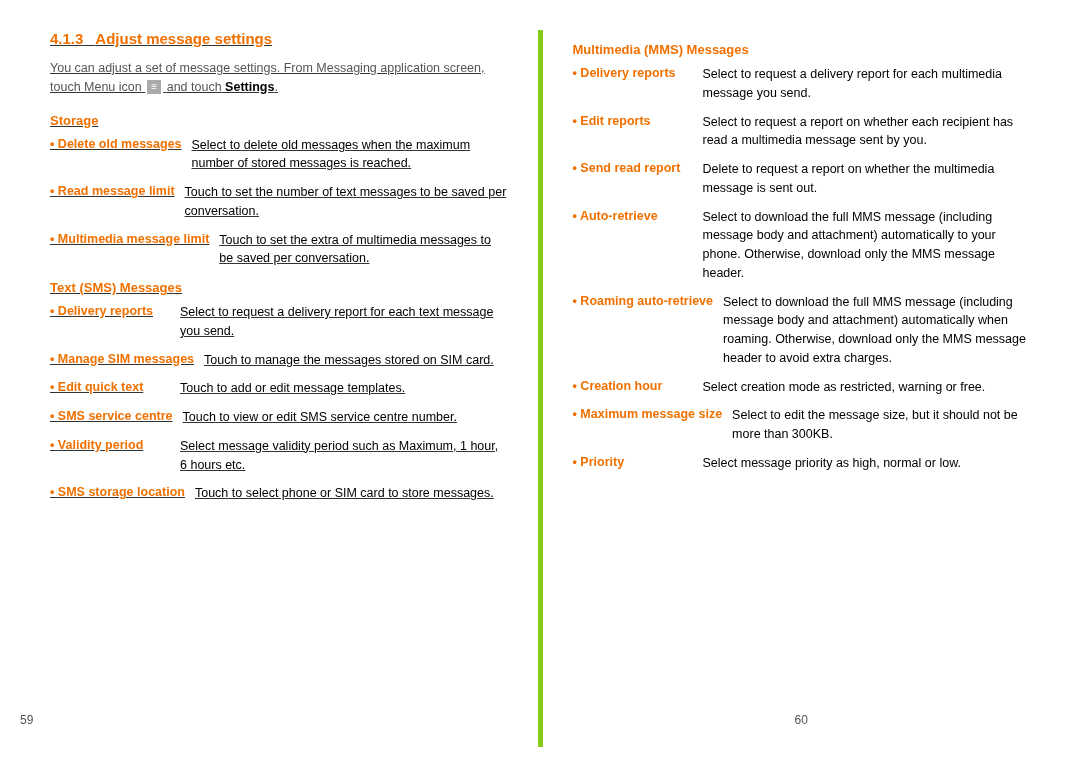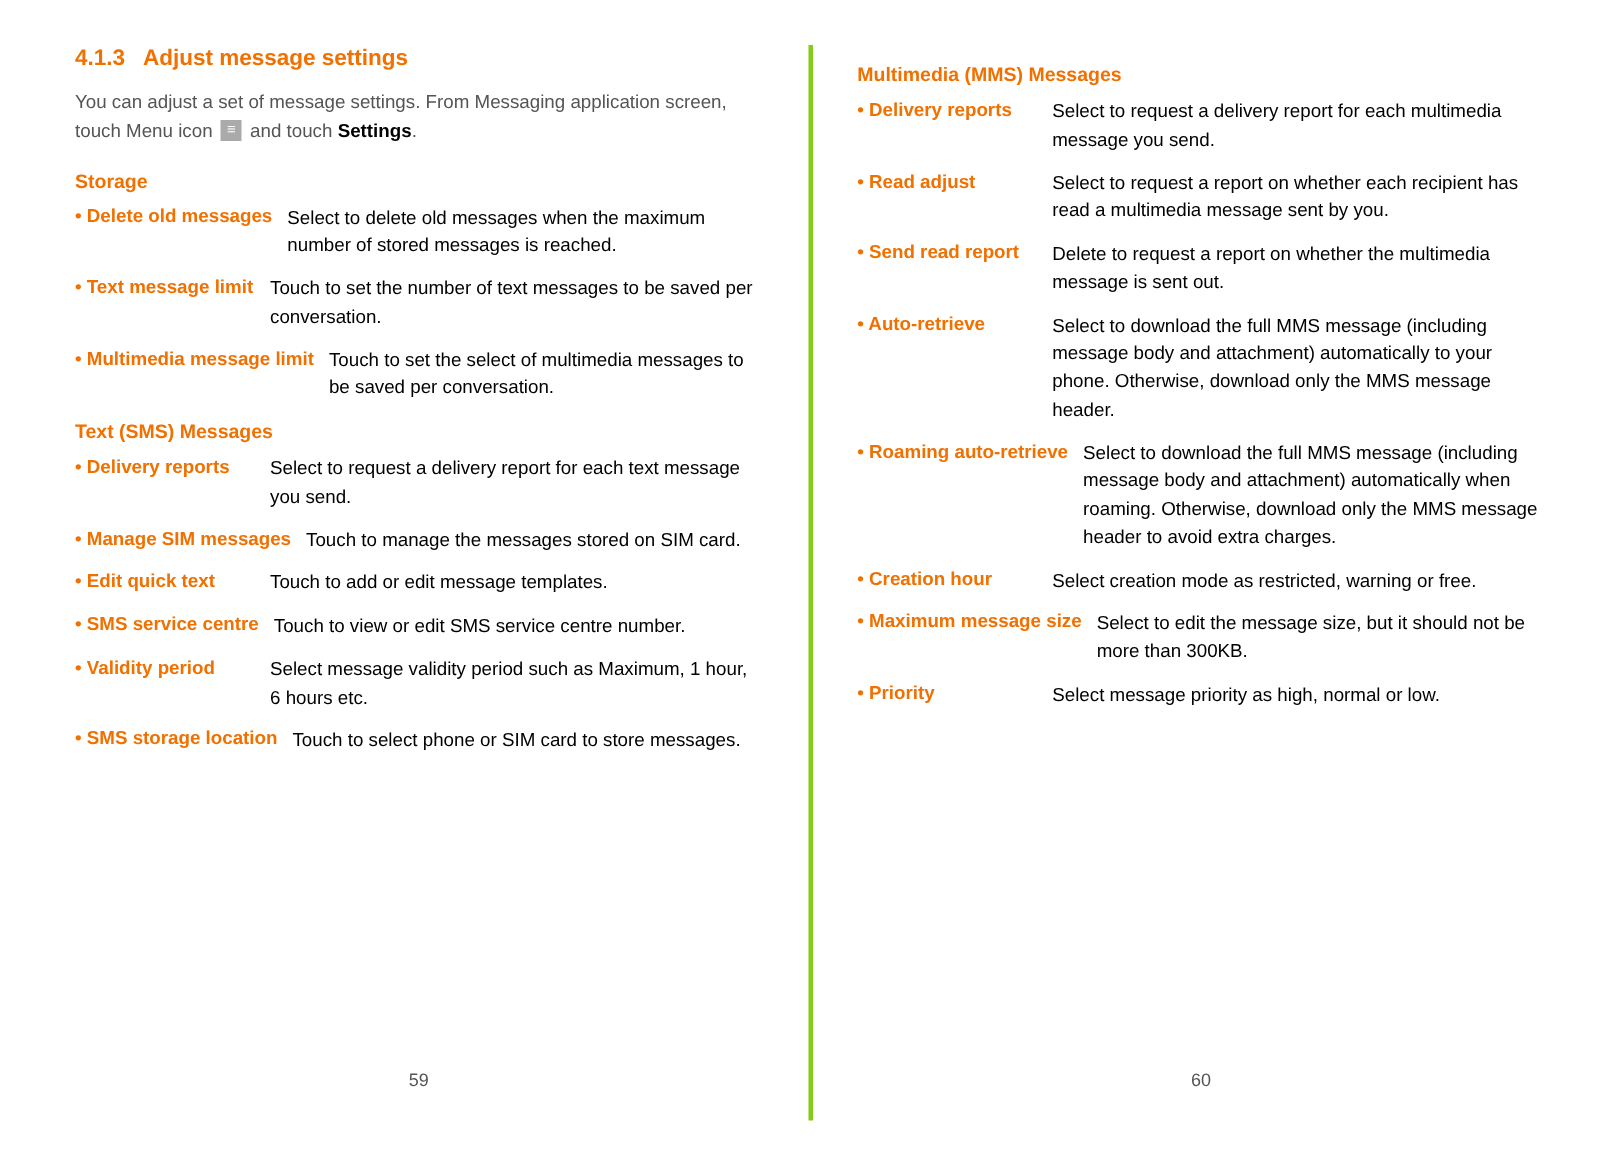--- a/index.html
+++ b/index.html
@@ -19,21 +19,22 @@
       flex: 1;
       padding: 30px 20px 20px 20px;
       gap: 0;
     }
     .page {
       flex: 1;
       padding: 0 30px;
       position: relative;
     }
     .page-left {
-      border-right: 3px solid #84cc16;
+      border-right: 5px solid #84cc16;
+      text-decoration: underline;
     }
     .chapter-title {
       color: #f07000;
       font-weight: bold;
       font-size: 15px;
       margin-bottom: 12px;
     }
     .chapter-title span.num {
       color: #f07000;
     }
@@ -87,21 +88,21 @@
       content: "• ";
       color: #f07000;
     }
     .item-desc {
       color: #000000;
       font-size: 12.5px;
       line-height: 1.5;
       flex: 1;
     }
     .page-number {
-      text-align: center;
+      text-align: left;
       color: #555;
       font-size: 12px;
       padding: 10px 0;
     }
   </style>
 </head>
 <body>
 
 <div class="pages-container">
 
@@ -119,26 +120,26 @@
       <strong>Settings</strong><span>.</span>
     </p>
 
     <div class="subsection-title">Storage</div>
     <ul class="settings-list">
       <li class="settings-item">
         <span class="item-label">Delete old messages</span>
         <span class="item-desc">Select to delete old messages when the maximum number of stored messages is reached.</span>
       </li>
       <li class="settings-item">
-        <span class="item-label">Text message limit</span>
+        <span class="item-label">Read message limit</span>
         <span class="item-desc">Touch to set the number of text messages to be saved per conversation.</span>
       </li>
       <li class="settings-item">
         <span class="item-label">Multimedia message limit</span>
-        <span class="item-desc">Touch to set the select of multimedia messages to be saved per conversation.</span>
+        <span class="item-desc">Touch to set the extra of multimedia messages to be saved per conversation.</span>
       </li>
     </ul>
 
     <div class="subsection-title">Text (SMS) Messages</div>
     <ul class="settings-list">
       <li class="settings-item">
         <span class="item-label">Delivery reports</span>
         <span class="item-desc">Select to request a delivery report for each text message you send.</span>
       </li>
       <li class="settings-item">
@@ -167,21 +168,21 @@
   </div>
 
   <div class="page page-right">
     <div class="subsection-title">Multimedia (MMS) Messages</div>
     <ul class="settings-list">
       <li class="settings-item">
         <span class="item-label">Delivery reports</span>
         <span class="item-desc">Select to request a delivery report for each multimedia message you send.</span>
       </li>
       <li class="settings-item">
-        <span class="item-label">Read adjust</span>
+        <span class="item-label">Edit reports</span>
         <span class="item-desc">Select to request a report on whether each recipient has read a multimedia message sent by you.</span>
       </li>
       <li class="settings-item">
         <span class="item-label">Send read report</span>
         <span class="item-desc">Delete to request a report on whether the multimedia message is sent out.</span>
       </li>
       <li class="settings-item">
         <span class="item-label">Auto-retrieve</span>
         <span class="item-desc">Select to download the full MMS message (including message body and attachment) automatically to your phone. Otherwise, download only the MMS message header.</span>
       </li>

